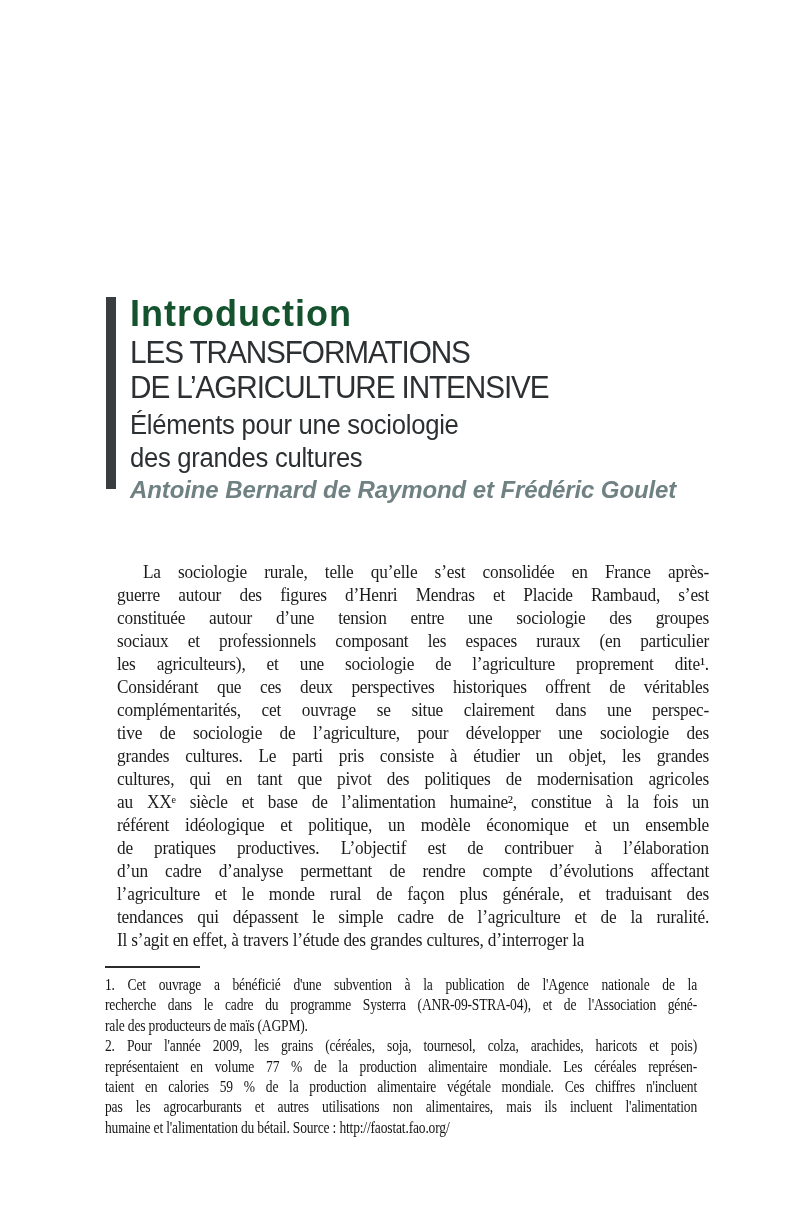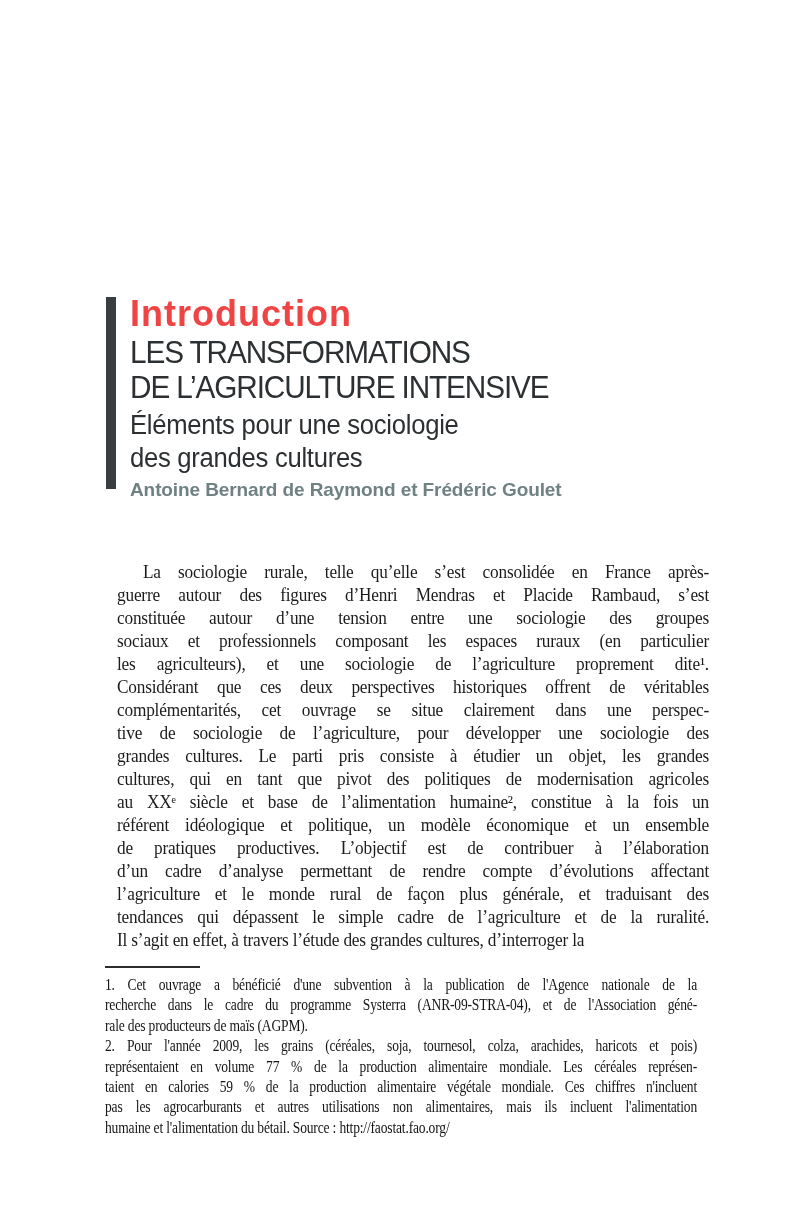--- a/index.html
+++ b/index.html
@@ -43,24 +43,25 @@
     margin: 0 0 4px 0;
     font-size: 27px; line-height: 33px; font-weight: 400;
     letter-spacing: -0.3px;
     color: #2c3032;
     transform: scaleX(0.95); transform-origin: left top;
     white-space: nowrap;
   }
   .book-subtitle .tline { display: block; }
   .authors {
     margin: 3px 0 0 0;
-    font-size: 19px; line-height: 22px; font-weight: 700;
+    font-size: 24px; line-height: 22px; font-weight: 700;
     letter-spacing: -0.1px;
     color: #6f8182;
     white-space: nowrap;
+    font-style: italic;
   }
 
   
   .body-paragraph { position: absolute; left: 105px; top: 549px; margin: 12px; }
   .bline {
     display: block;
     width: 617px;
     transform: scaleX(0.9595); transform-origin: left top;
     font-family: "Liberation Serif", serif;
     font-size: 18px; line-height: 23px;
@@ -98,21 +99,21 @@
   .fline.lastline { text-align-last: left; }
 </style>
 </head>
 <body>
 
 <div class="page">
 
   <header class="chapter-header">
     <div class="accent-bar" style="background-color: rgb(57, 61, 63);"></div>
     <div class="header-text">
-      <h1 class="chapter-label" style="color: #ef4444;">Introduction</h1>
+      <h1 class="chapter-label" style="color: #14532d;">Introduction</h1>
       <h2 class="book-title" style="color: rgb(44, 48, 50);">
         <span class="tline">LES TRANSFORMATIONS</span>
         <span class="tline">DE L’AGRICULTURE INTENSIVE</span>
       </h2>
       <h3 class="book-subtitle" style="color: rgb(44, 48, 50);">
         <span class="tline">Éléments pour une sociologie</span>
         <span class="tline">des grandes cultures</span>
       </h3>
       <p class="authors" style="color: rgb(111, 129, 130);">Antoine Bernard de Raymond et Frédéric Goulet</p>
     </div>

